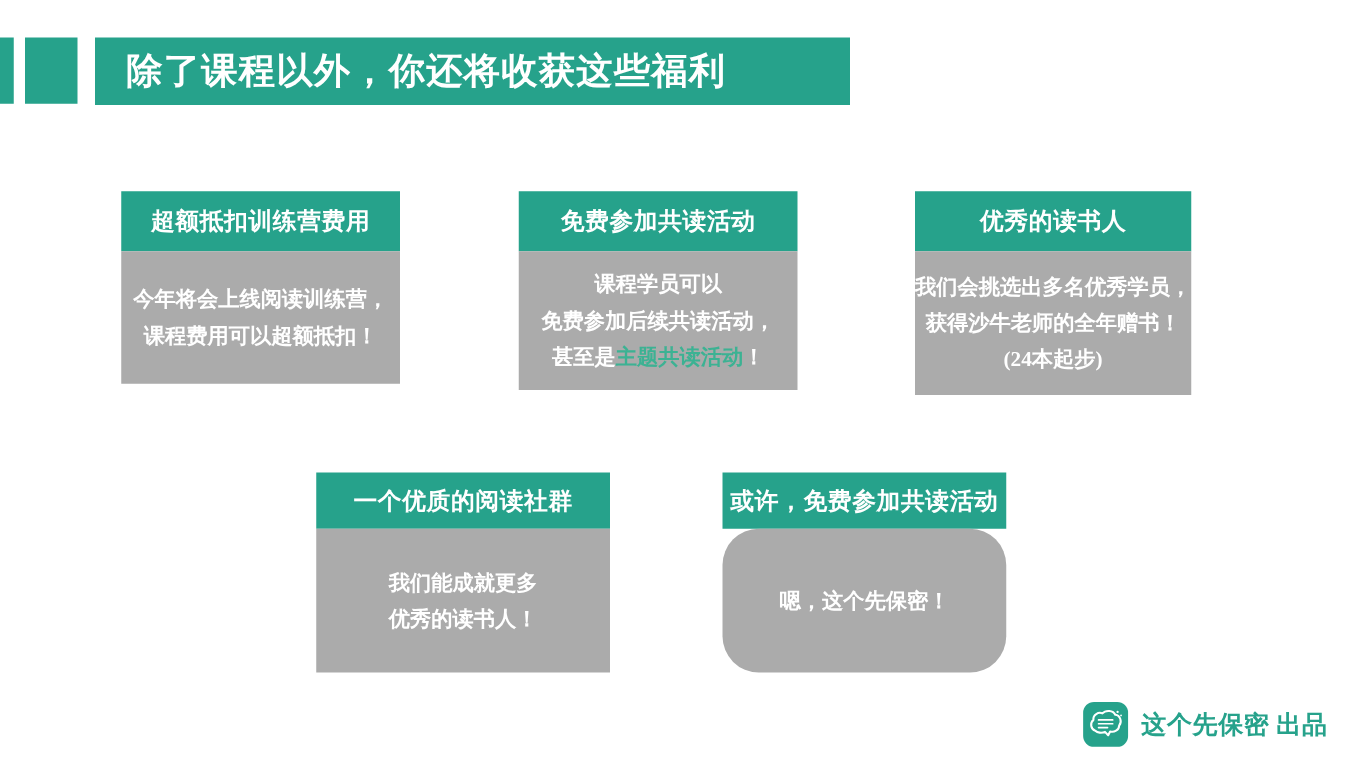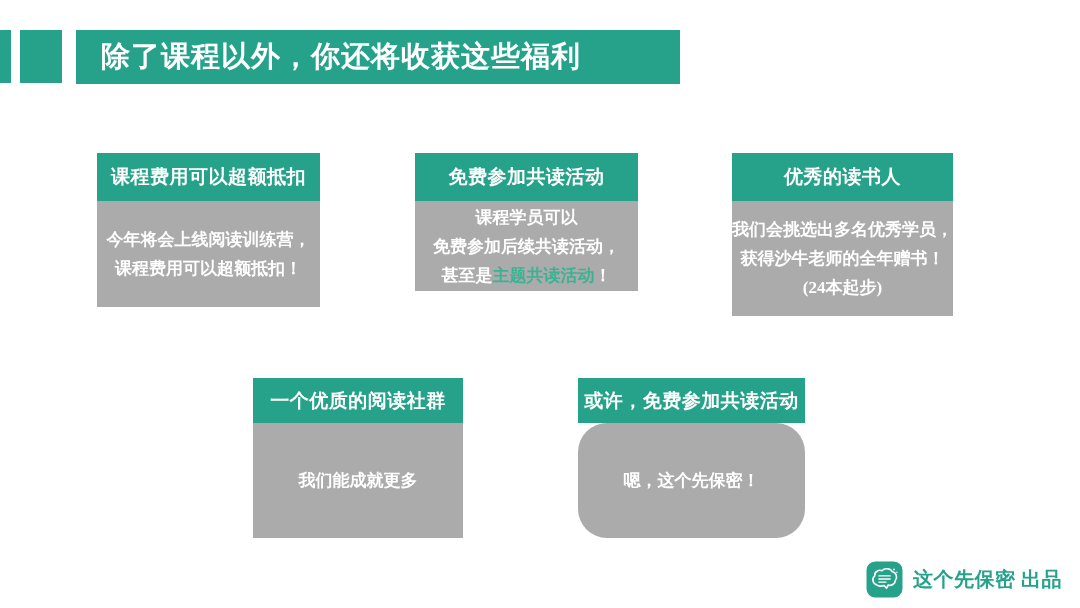--- a/index.html
+++ b/index.html
@@ -30,23 +30,23 @@
     display:flex;align-items:center;justify-content:center;letter-spacing:.5px;white-space:nowrap;
   }
   .bdy{
     background:var(--gray);color:var(--white);font-weight:bold;font-size:17px;
     display:flex;flex-direction:column;align-items:center;justify-content:center;
     text-align:center;line-height:29px;
   }
   .c1 .hdr,.c2 .hdr,.c3 .hdr{height:48px;}
   .c4 .hdr,.c5 .hdr{height:45px;}
   .c1{left:97px;top:153px;width:223px;}  .c1 .bdy{height:106px;}
-  .c2{left:415px;top:153px;width:223px;} .c2 .bdy{height:90px;}
+  .c2{left:415px;top:153px;width:223px;} .c2 .bdy{height:111px;}
   .c3{left:732px;top:153px;width:221px;} .c3 .bdy{height:115px;}
-  .c4{left:253px;top:378px;width:210px;} .c4 .bdy{height:115px;}
+  .c4{left:253px;top:378px;width:235px;} .c4 .bdy{height:115px;}
   .c5{left:578px;top:378px;width:227px;} .c5 .bdy{height:115px;border-radius:29px;}
   .line span{white-space:nowrap;}
   .hl{color:var(--hl);}
   .footer{
     position:absolute;left:866px;top:561px;display:flex;align-items:center;gap:10px;
   }
   .footer .brand{color:var(--green);font-weight:bold;font-size:20px;white-space:nowrap;letter-spacing:.5px;}
   .logo{width:37px;height:37px;display:block;}
 </style>
 </head>
@@ -55,21 +55,21 @@
 <div class="slide">
 
   <div class="accent bar1"></div>
   <div class="accent bar2"></div>
 
   <div class="banner">
     <span>除了课程以外，你还将收获这些福利</span>
   </div>
 
   <div class="card c1">
-    <div class="hdr">课程费用可以超额抵扣</div>
+    <div class="hdr">超额抵扣训练营费用</div>
     <div class="bdy">
         <div class="line"><span>今年将会上线阅读训练营，</span></div>
         <div class="line"><span>课程费用可以超额抵扣！</span></div>
       </div>
   </div>
 
   <div class="card c2">
     <div class="hdr">免费参加共读活动</div>
     <div class="bdy">
         <div class="line"><span>课程学员可以</span></div>
@@ -84,20 +84,21 @@
         <div class="line"><span>我们会挑选出多名优秀学员，</span></div>
         <div class="line"><span>获得沙牛老师的全年赠书！</span></div>
         <div class="line"><span>(24本起步)</span></div>
       </div>
   </div>
 
   <div class="card c4">
     <div class="hdr">一个优质的阅读社群</div>
     <div class="bdy">
         <div class="line"><span>我们能成就更多</span></div>
+        <div class="line"><span>优秀的读书人！</span></div>
       </div>
   </div>
 
   <div class="card c5">
     <div class="hdr">或许，免费参加共读活动</div>
     <div class="bdy">
         <div class="line"><span>嗯，这个先保密！</span></div>
       </div>
   </div>
 

